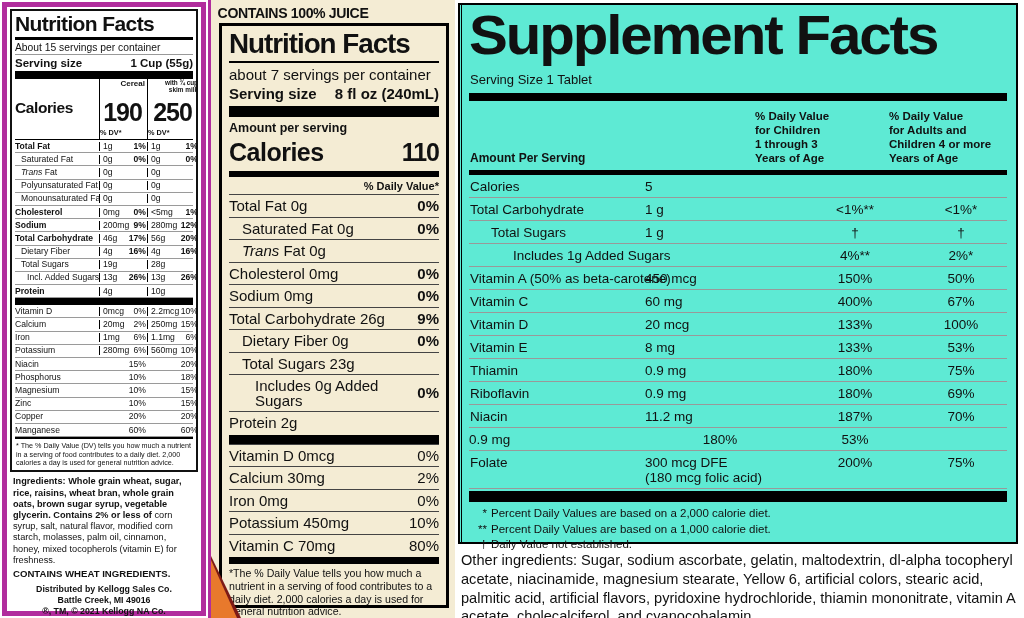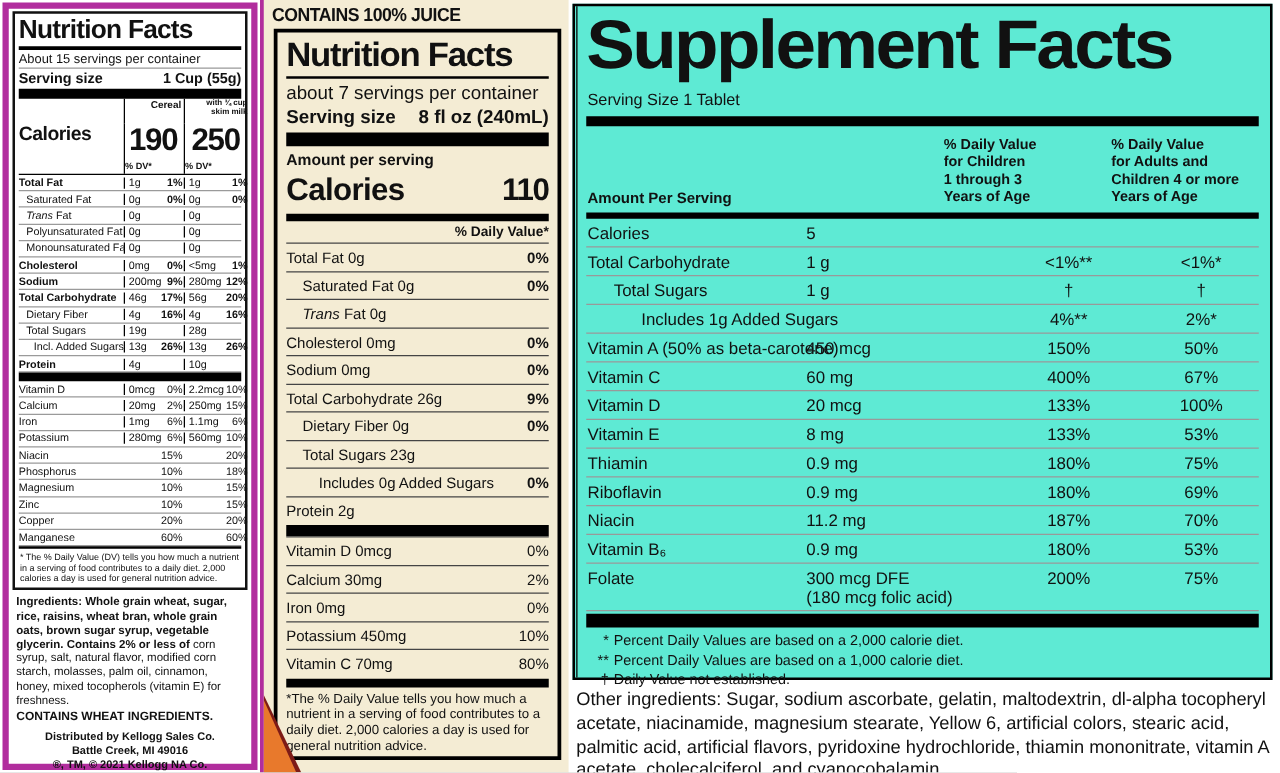--- a/index.html
+++ b/index.html
@@ -50,21 +50,21 @@
   .j-rule{border-bottom:2px solid #000;margin:2px 0 3px}
   .j-serv{font-size:15px;line-height:17px}
   .j-ssize{display:flex;justify-content:space-between;font-size:15px;font-weight:bold;padding:2px 0 4px}
   .j-bar1{background:#000;height:11px}
   .j-aps{font-size:12.5px;font-weight:bold;padding:4px 0 0}
   .j-cal{display:flex;justify-content:space-between;align-items:baseline}
   .j-cal .lbl{font-size:25px;font-weight:bold;letter-spacing:-.5px}
   .j-cal .num{font-size:25px;font-weight:bold;letter-spacing:-1px;line-height:34px}
   .j-bar2{background:#000;height:6px;margin-top:2px}
   .j-dvh{text-align:right;font-size:11px;font-weight:bold;padding:3px 0 2px}
-  .jrow{display:flex;justify-content:space-between;align-items:center;border-top:1px solid #444;padding:4px 0 3px;font-size:12px;line-height:14.5px}
+  .jrow{display:flex;justify-content:space-between;align-items:center;border-top:1px solid #444;padding:4px 0 3px;font-size:15px;line-height:14.5px}
   .jrow .dv{font-weight:bold}
   .jrow .dv.r{font-weight:normal}
   .ji1{padding-left:13px}.ji2{padding-left:26px}
   .j-bar3{background:#000;height:9px;margin-top:1px}
   .j-bar4{background:#000;height:7px;margin-top:1px}
   .j-foot{font-size:10.6px;line-height:12.8px;padding-top:3px}
   .j-wedge-dark{position:absolute;left:0;bottom:0;width:0;height:0;border-bottom:62px solid #7d1b17;border-right:30px solid transparent}
   .j-wedge{position:absolute;left:0;bottom:0;width:0;height:0;border-bottom:58px solid var(--orange);border-right:26px solid transparent}
 
   
@@ -464,21 +464,20 @@
             <div class="cv">180%</div>
             <div class="av">69%</div>
           </div>
           <div class="sfrow">
             <div class="nm">Niacin</div>
             <div class="am">11.2 mg</div>
             <div class="cv">187%</div>
             <div class="av">70%</div>
           </div>
           <div class="sfrow">
-            <div class="nm">Vitamin B₆</div>
             <div class="am">0.9 mg</div>
             <div class="cv">180%</div>
             <div class="av">53%</div>
           </div>
           <div class="sfrow">
             <div class="nm">Folate</div>
             <div class="am">300 mcg DFE
 (180 mcg folic acid)</div>
             <div class="cv">200%</div>
             <div class="av">75%</div>

